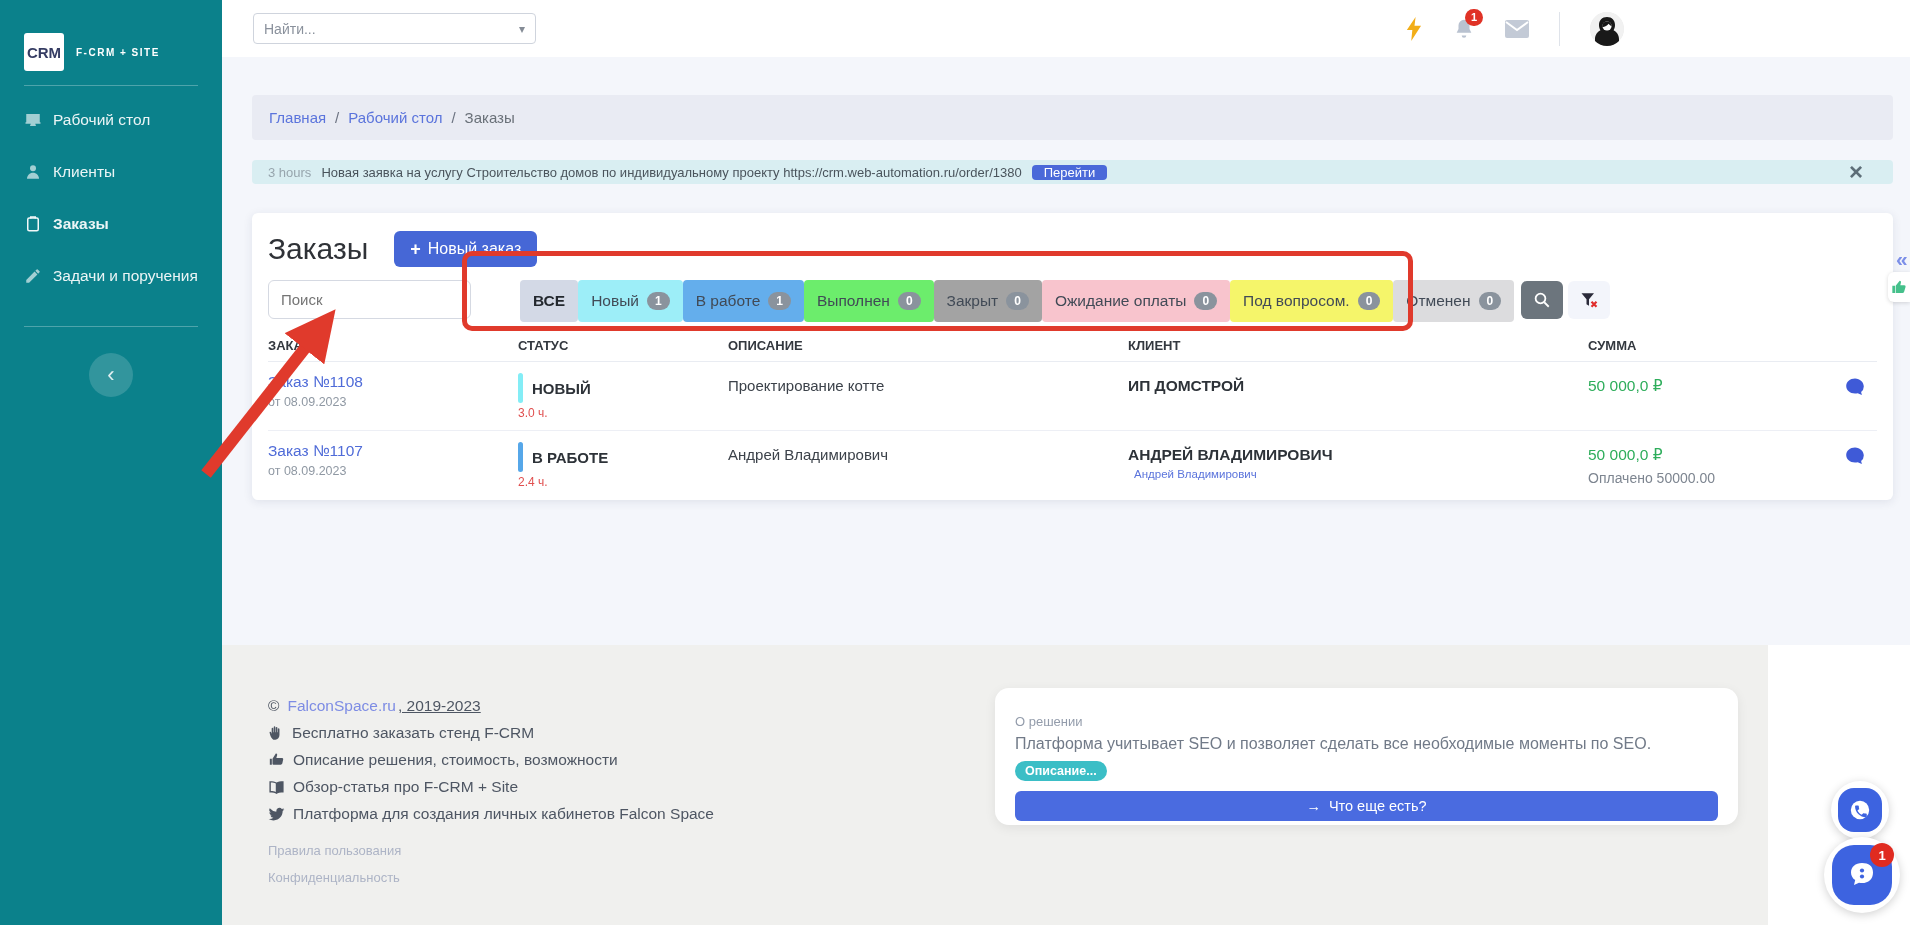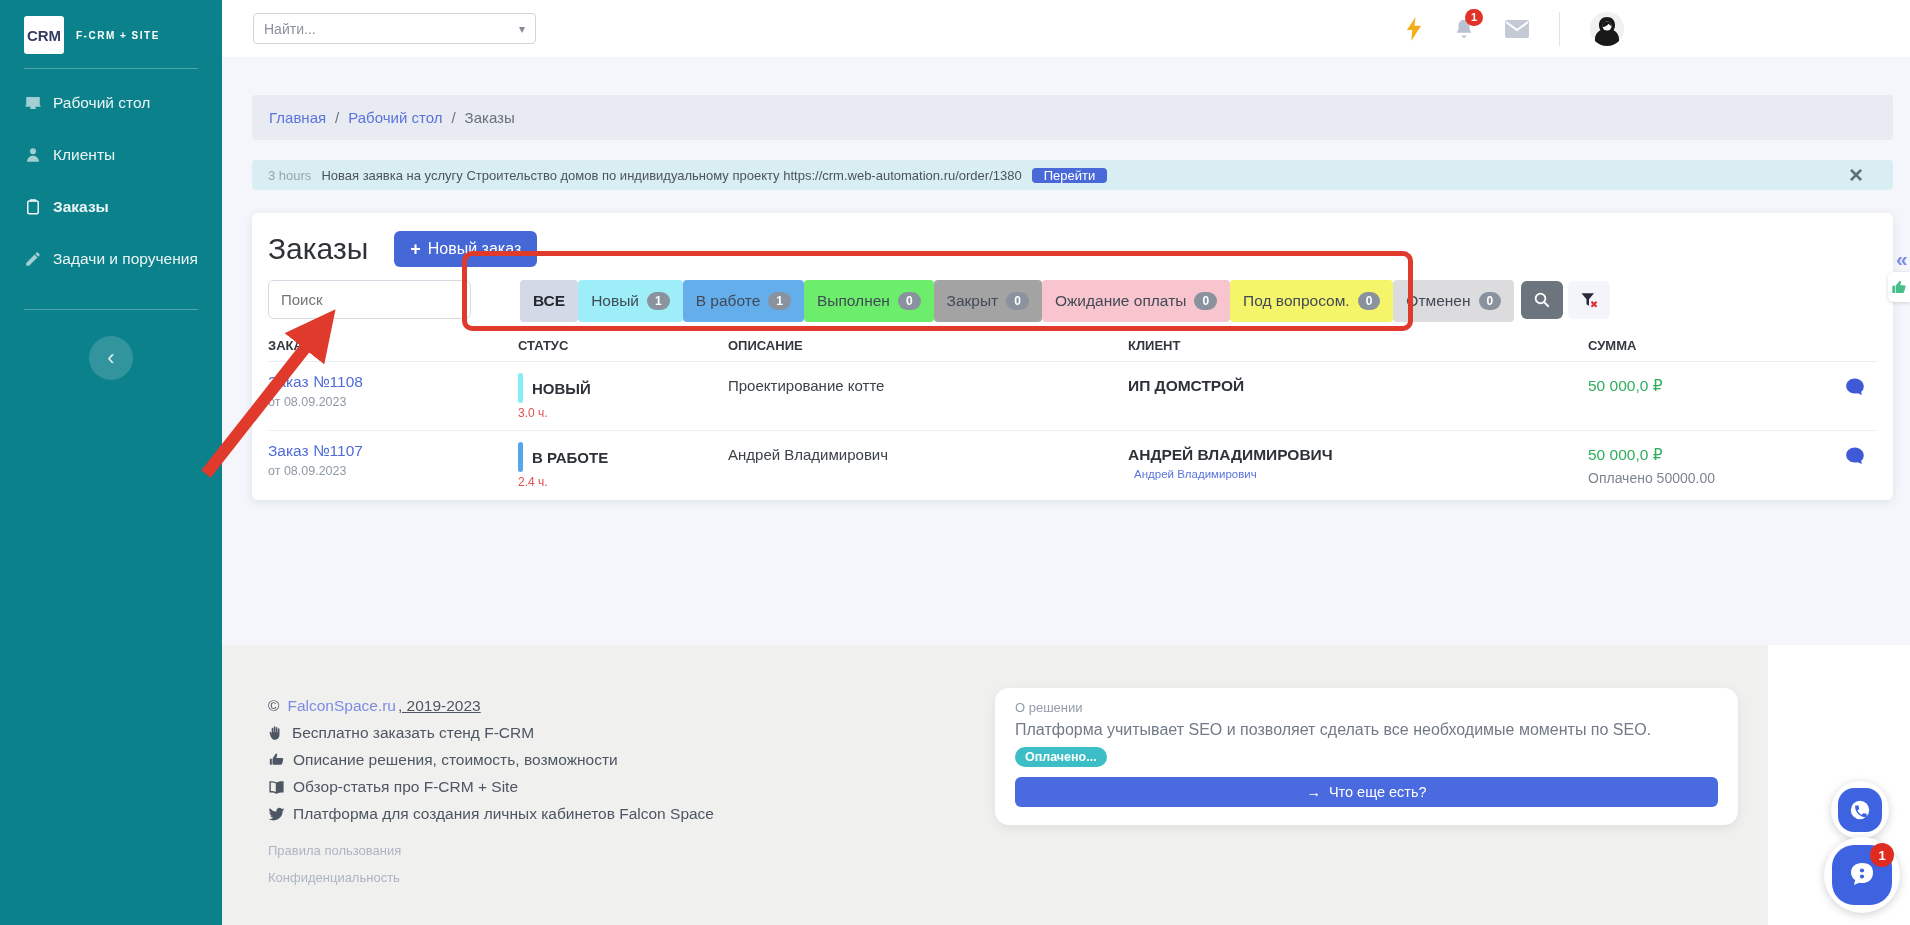--- a/index.html
+++ b/index.html
@@ -2,21 +2,21 @@
 <html><head>
 <meta charset="utf-8">
 <style>
   * { margin:0; padding:0; box-sizing:border-box; }
   html,body { width:1910px; height:925px; overflow:hidden; }
   body { font-family:"Liberation Sans","DejaVu Sans",sans-serif; position:relative; background:#fff; color:#33383f; }
   .abs { position:absolute; }
 
   
   .sidebar { left:0; top:0; width:222px; height:925px; background:#0b818b; z-index:5; }
-  .logo-row { display:flex; align-items:center; gap:12px; padding:16px 0 14px 24px; }
+  .logo-row { display:flex; align-items:center; gap:12px; padding:33px 0 14px 24px; }
   .logo-box { width:40px; height:38px; background:#fff; border-radius:3px; display:flex; align-items:center; justify-content:center; font-weight:bold; font-size:15px; color:#353c63; }
   .brand { color:#fff; font-weight:bold; font-size:10px; letter-spacing:1.5px; }
   .side-div { border-top:1px solid rgba(255,255,255,.28); margin:0 24px; }
   .nav { padding-top:8px; }
   .nav-item { display:flex; align-items:center; gap:11px; padding:17px 24px; color:rgba(255,255,255,.92); font-size:15.5px; cursor:pointer; }
   .nav-item svg { opacity:.62; flex:0 0 auto; }
   .nav-item.active { font-weight:bold; }
   .nav-item.active svg { opacity:.95; }
   .collapse-circle { width:44px; height:44px; border-radius:50%; background:rgba(255,255,255,.16); color:rgba(255,255,255,.85); display:flex; align-items:center; justify-content:center; font-size:22px; margin:26px auto 0; cursor:pointer; }
 
@@ -33,21 +33,21 @@
   
   .content-bg { left:222px; top:57px; width:1688px; height:868px; background:#f4f6fb; }
   .footer-band { left:222px; top:645px; width:1546px; height:280px; background:#f0f0ee; }
   .corner-white { left:1768px; top:645px; width:142px; height:280px; background:#ffffff; }
 
   .breadcrumb { left:252px; top:95px; width:1641px; height:45px; background:#e9ebf3; border-radius:4px; display:flex; align-items:center; padding:0 17px; font-size:15px; }
   .bc-link { color:#5b74dc; cursor:pointer; }
   .bc-sep { color:#6b7280; margin:0 9px; }
   .bc-current { color:#697078; }
 
-  .banner { left:252px; top:160px; width:1641px; height:30px; background:#d9eef2; border-radius:4px; display:flex; align-items:center; padding:0 16px; font-size:13px; }
+  .banner { left:252px; top:160px; width:1641px; height:24px; background:#d9eef2; border-radius:4px; display:flex; align-items:center; padding:0 16px; font-size:13px; }
   .banner-time { color:#97a5ad; margin-right:10px; white-space:nowrap; }
   .banner-msg { color:#4a545c; white-space:nowrap; }
   .banner-btn { margin-left:10px; background:#4a69d9; color:#fff; border:none; border-radius:4px; font-size:13px; padding:0 12px; cursor:pointer; font-family:inherit; }
   .banner-close { margin-left:auto; color:#5d6e78; font-size:24px; font-weight:bold; cursor:pointer; line-height:1; margin-right:14px; }
 
   
   .card { left:252px; top:213px; width:1641px; height:287px; background:#fff; border-radius:6px; box-shadow:0 2px 10px rgba(40,50,90,.10); padding:18px 16px 0; }
   .title-row { display:flex; align-items:center; gap:26px; }
   .page-title { font-size:30px; color:#2f3237; font-weight:400; }
   .btn-primary { background:#4667d6; color:#fff; border:none; border-radius:6px; font-size:16px; padding:9px 16px; cursor:pointer; font-family:inherit; display:flex; align-items:center; gap:7px; }
@@ -84,21 +84,21 @@
   .edge-thumb { left:1888px; top:272px; width:22px; height:30px; background:#fff; border-radius:6px 0 0 6px; box-shadow:0 1px 4px rgba(0,0,0,.15); display:flex; align-items:center; justify-content:flex-start; padding-left:3px; cursor:pointer; z-index:6; }
 
   
   .footer-links { left:268px; top:696px; font-size:15.5px; color:#4e5663; z-index:3; }
   .f-line { display:flex; align-items:center; gap:8px; margin-bottom:7px; height:20px; }
   .f-link { color:#7d8ce4; cursor:pointer; }
   .legal { left:268px; top:843px; font-size:13px; color:#adb4c6; z-index:3; }
   .legal div { margin-bottom:12px; cursor:pointer; }
 
   
-  .promo { left:995px; top:688px; width:743px; height:137px; background:#fff; border-radius:14px; box-shadow:0 3px 12px rgba(0,0,0,.07); padding:12px 20px; z-index:3; }
+  .promo { left:995px; top:688px; width:743px; height:137px; background:#fff; border-radius:14px; box-shadow:0 3px 12px rgba(0,0,0,.07); padding:26px 20px; z-index:3; }
   .promo-title { color:#939cab; font-size:13px; }
   .promo-text { color:#717a88; font-size:16px; margin-top:6px; }
   .promo-badge { display:inline-block; background:#3bbec6; color:#fff; font-size:12.5px; font-weight:bold; border-radius:10px; padding:3px 10px; margin-top:8px; cursor:pointer; }
   .promo-btn { display:flex; align-items:center; justify-content:center; gap:8px; width:703px; height:30px; background:#4a6be0; border:none; border-radius:6px; color:#fff; font-size:14.5px; margin-top:10px; cursor:pointer; font-family:inherit; }
 
   
   .float-circle { border-radius:50%; background:#fff; box-shadow:0 2px 10px rgba(0,0,0,.18); display:flex; align-items:center; justify-content:center; z-index:8; }
   .float-phone { left:1831px; top:781px; width:58px; height:58px; }
   .float-chat { left:1824px; top:837px; width:76px; height:76px; }
   .squircle { background:#3d63e0; display:flex; align-items:center; justify-content:center; }
@@ -370,21 +370,21 @@
 </div>
 
 <div class="abs legal">
   <div>Правила пользования</div>
   <div>Конфиденциальность</div>
 </div>
 
 <div class="abs promo">
   <div class="promo-title">О решении</div>
   <div class="promo-text">Платформа учитывает SEO и позволяет сделать все необходимые моменты по SEO.</div>
-  <span class="promo-badge">Оплачено...</span>
+  <span class="promo-badge">Описание...</span>
   <button class="promo-btn">
     <span>→</span>
     <span>Что еще есть?</span>
   </button>
 </div>
 
 <div class="abs float-circle float-phone">
   <div class="squircle" style="width:44px;height:44px;border-radius:16px;">
     <svg width="22" height="22" viewBox="0 0 24 24">
         <circle cx="12" cy="12" r="10" fill="#fff"></circle>

